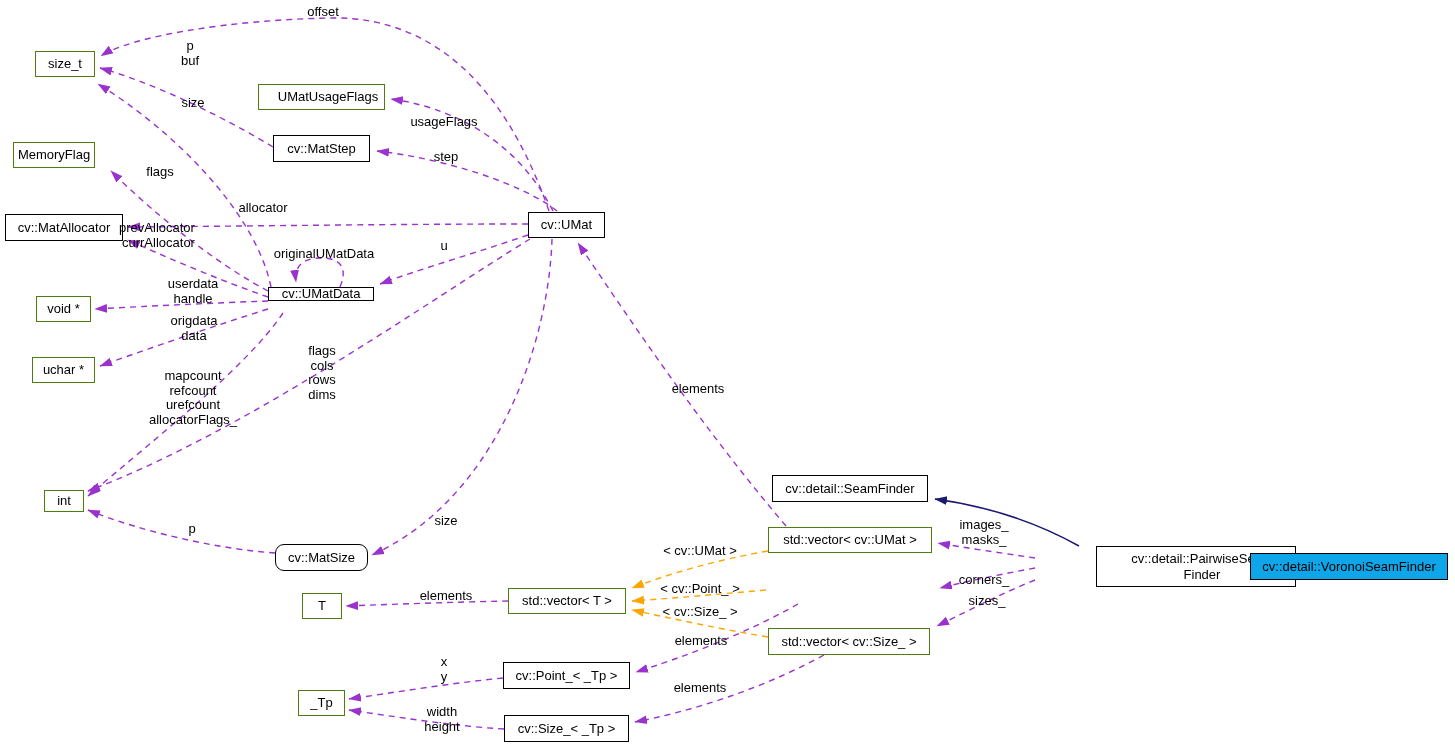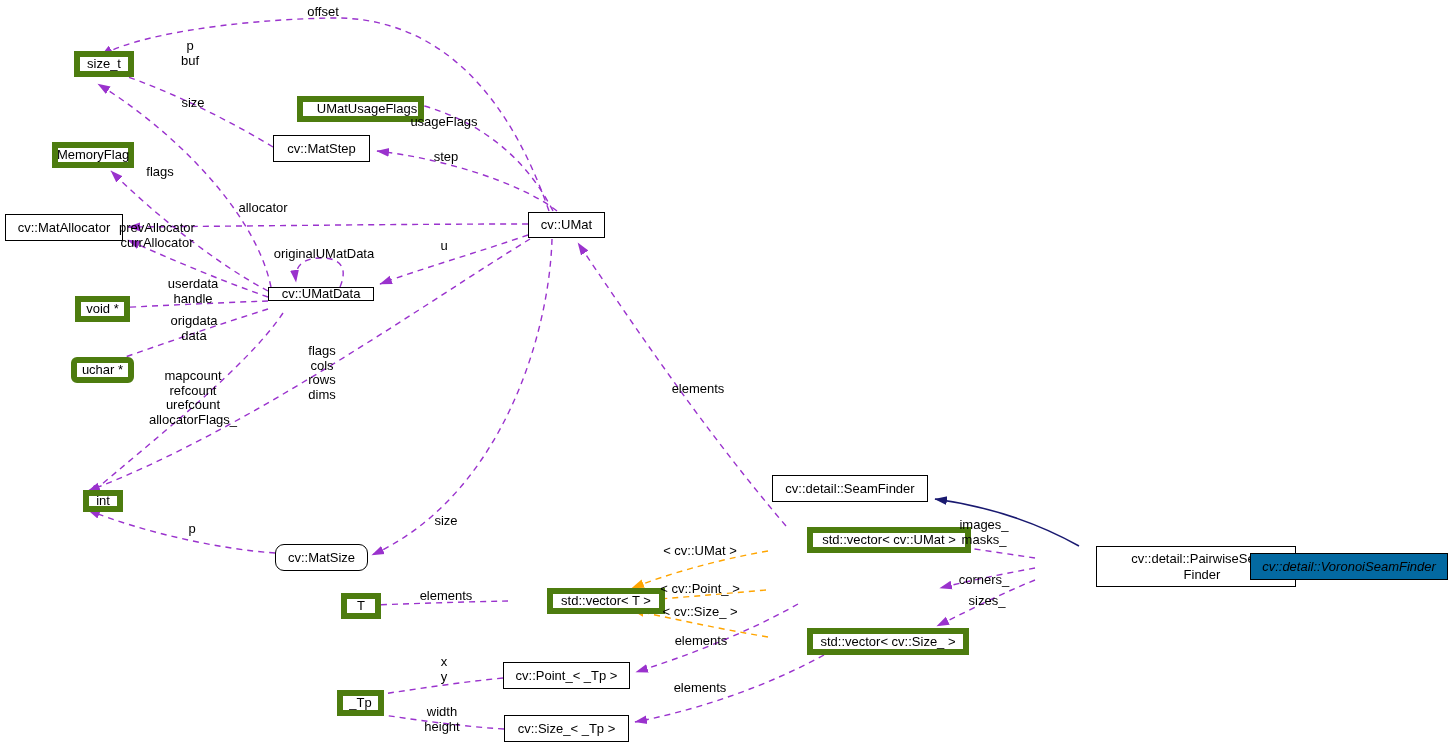--- a/index.html
+++ b/index.html
@@ -14,23 +14,23 @@
   .node{
     position:absolute;
     display:flex;align-items:center;justify-content:center;
     text-align:center;
     font-size:13px;line-height:1.18;
     color:#000;background:#fff;
     white-space:pre-line;
     box-sizing:border-box;
     padding:0 3px;
   }
-  .node.gray{border:6px solid #4d7c0f;margin-left:39px;}
+  .node.gray{border:1px solid #4d7c0f;}
   .node.black{border:1.5px solid #000;}
-  .node.highlight{background:#0369a1;border:1.5px solid #000;font-style:italic;}
+  .node.highlight{background:#0ea5e9;border:1.5px solid #000;}
   .elabel{
     position:absolute;
     transform:translate(-50%,-50%);
     font-size:13px;line-height:1.12;
     color:#000;white-space:pre;text-align:center;
   }
 </style>
 </head>
 <body>
 
@@ -86,23 +86,23 @@
     <g fill="none" stroke="#191970" stroke-width="1.5">
       <path d="M1079,546 C1022,514 964,503 935,499" marker-end="url(#ab)"></path>
       <path d="M1250,566 L1210,566" marker-end="url(#ab)"></path>
     </g>
   </svg>
 
   <div class="node gray" style="left:35px;top:51px;width:60px;height:26px;">size_t</div>
   <div class="node gray" style="left:13px;top:142px;width:82px;height:26px;">MemoryFlag</div>
   <div class="node black" style="left:5px;top:214px;width:118px;height:27px;">cv::MatAllocator</div>
   <div class="node gray" style="left:36px;top:296px;width:55px;height:26px;">void *</div>
-  <div class="node gray" style="left:32px;top:357px;width:63px;height:26px;border-radius:6px;">uchar *</div>
+  <div class="node gray" style="left:32px;top:357px;width:63px;height:26px;">uchar *</div>
   <div class="node gray" style="left:44px;top:490px;width:40px;height:22px;">int</div>
-  <div class="node gray" style="left:258px;top:96px;width:127px;height:26px;padding-left:16px;">UMatUsageFlags</div>
+  <div class="node gray" style="left:258px;top:84px;width:127px;height:26px;padding-left:16px;">UMatUsageFlags</div>
   <div class="node black" style="left:273px;top:135px;width:97px;height:27px;">cv::MatStep</div>
   <div class="node black" style="left:528px;top:212px;width:77px;height:26px;">cv::UMat</div>
   <div class="node black" style="left:268px;top:287px;width:106px;height:14px;">cv::UMatData</div>
   <div class="node black" style="left:275px;top:544px;width:93px;height:27px;border-radius:9px;">cv::MatSize</div>
   <div class="node gray" style="left:302px;top:593px;width:40px;height:26px;">T</div>
   <div class="node gray" style="left:508px;top:588px;width:118px;height:26px;">std::vector&lt; T &gt;</div>
   <div class="node black" style="left:503px;top:662px;width:127px;height:27px;">cv::Point_&lt; _Tp &gt;</div>
   <div class="node black" style="left:504px;top:715px;width:125px;height:27px;">cv::Size_&lt; _Tp &gt;</div>
   <div class="node gray" style="left:298px;top:690px;width:47px;height:26px;">_Tp</div>
   <div class="node gray" style="left:768px;top:527px;width:164px;height:26px;">std::vector&lt; cv::UMat &gt;</div>
@@ -113,21 +113,21 @@
   <div class="node highlight" style="left:1250px;top:553px;width:198px;height:27px;">cv::detail::VoronoiSeamFinder</div>
 
   <div class="elabel" style="left:323px;top:12px;">offset</div>
   <div class="elabel" style="left:190px;top:54px;">p
 buf</div>
   <div class="elabel" style="left:193px;top:103px;">size</div>
   <div class="elabel" style="left:444px;top:107px;margin-top:15px;">usageFlags</div>
   <div class="elabel" style="left:446px;top:157px;">step</div>
   <div class="elabel" style="left:160px;top:172px;">flags</div>
   <div class="elabel" style="left:263px;top:208px;">allocator</div>
-  <div class="elabel" style="left:157px;top:236px;">prevAllocator
+  <div class="elabel" style="left:157px;top:236px;text-align:right;">prevAllocator
 currAllocator</div>
   <div class="elabel" style="left:324px;top:254px;">originalUMatData</div>
   <div class="elabel" style="left:444px;top:246px;">u</div>
   <div class="elabel" style="left:193px;top:292px;">userdata
 handle</div>
   <div class="elabel" style="left:194px;top:329px;">origdata
 data</div>
   <div class="elabel" style="left:193px;top:398px;">mapcount
 refcount
 urefcount

